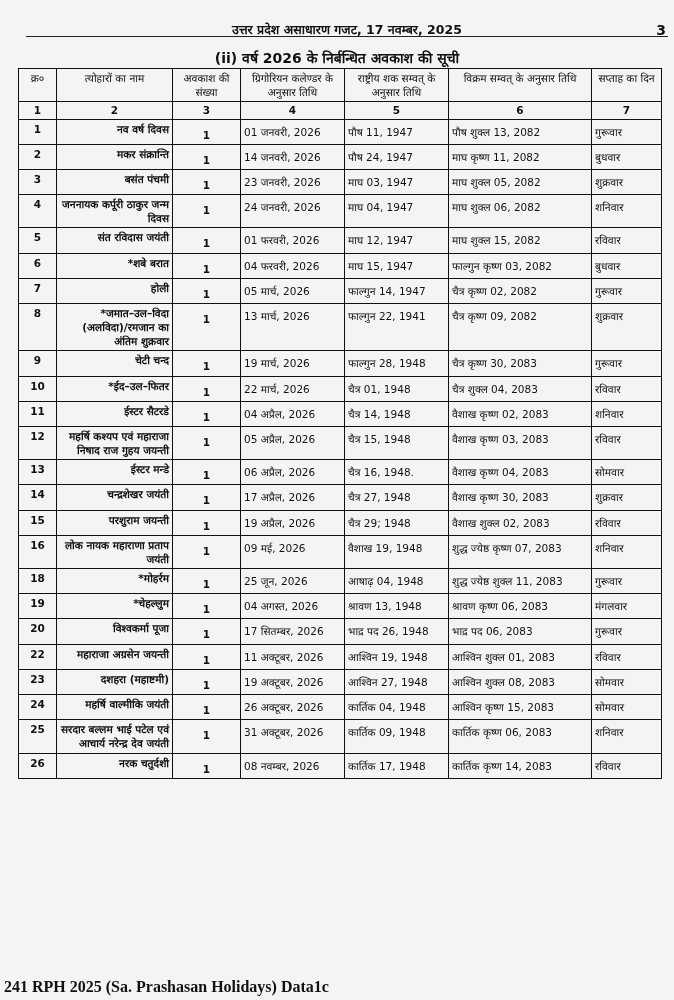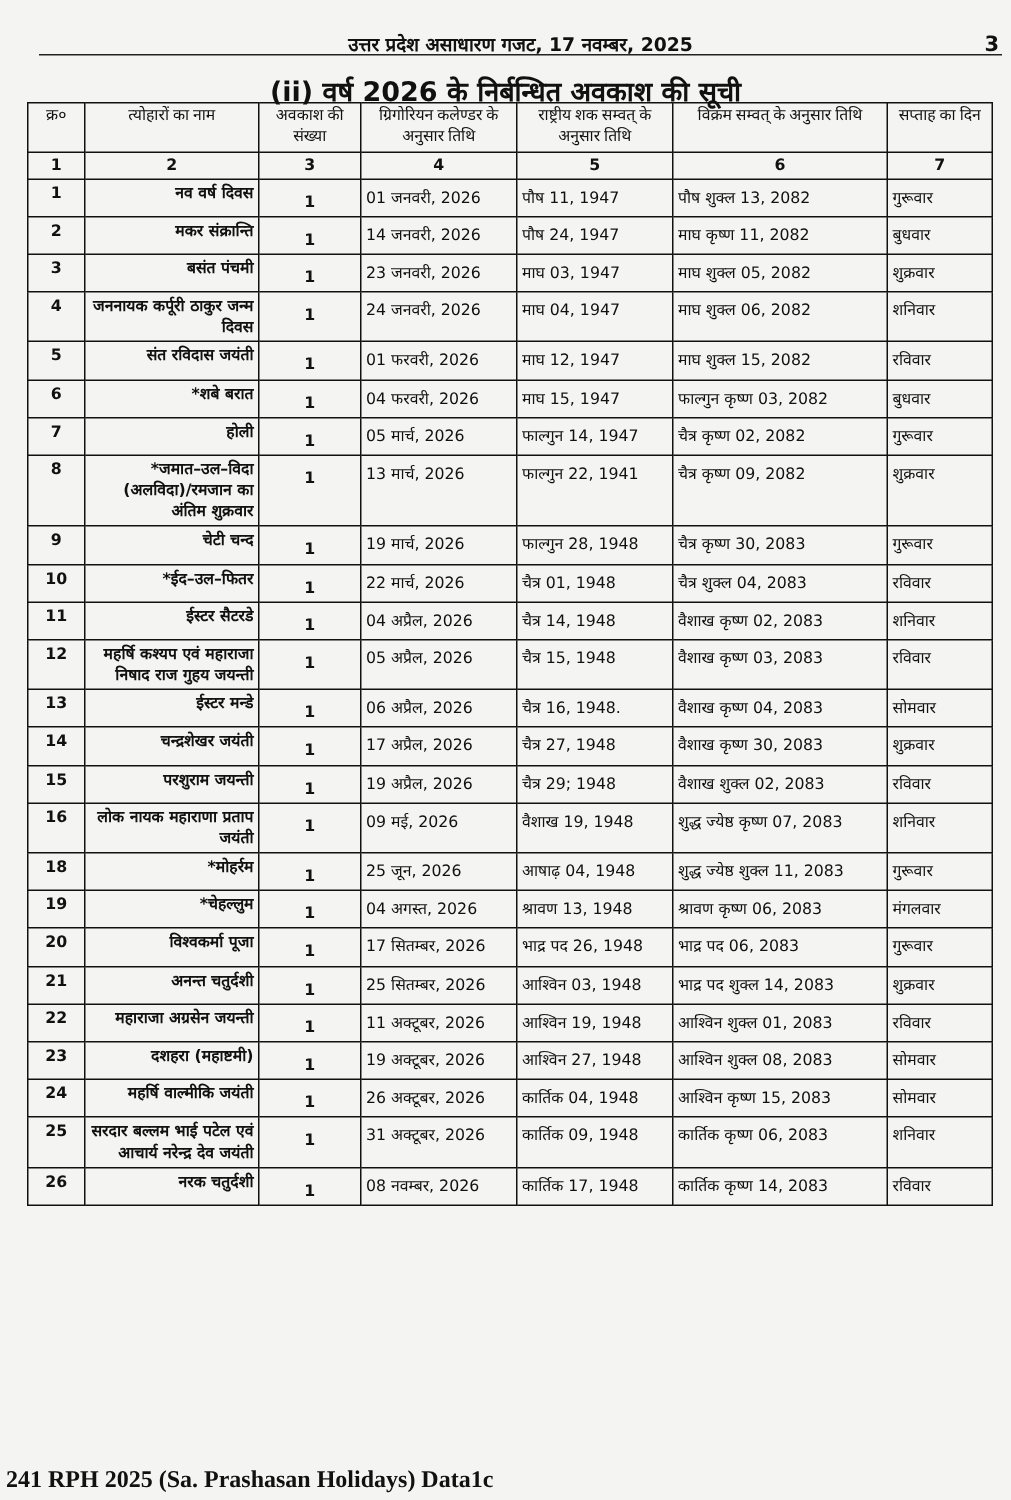--- a/index.html
+++ b/index.html
@@ -2,24 +2,24 @@
 <html><head>
 <meta charset="utf-8">
 <style>
   html, body { margin: 0; padding: 0; background: #f4f4f2; }
   body { width: 674px; height: 1000px; position: relative; overflow: hidden;
          font-family: "DejaVu Sans", "Liberation Sans", sans-serif; color: #111; }
   .header { position: absolute; left: 26px; top: 8px; width: 642px; height: 26px; }
   .header-title { position: absolute; left: 0; right: 0; top: 13px; text-align: center; font-size: 12.5px; font-weight: bold; }
   .header-rule { position: absolute; left: 0; right: 0; top: 28px; border-top: 1.5px solid #222; }
   .page-number { position: absolute; right: 2px; top: 14px; font-size: 14px; font-weight: bold; }
-  .doc-title { position: absolute; left: 0; width: 674px; top: 48px; text-align: center; font-size: 18px; font-weight: bold; }
+  .doc-title { position: absolute; left: 0; width: 674px; top: 48px; text-align: center; font-size: 14px; font-weight: bold; }
   table { position: absolute; left: 18px; top: 68px; width: 643px; border-collapse: collapse; table-layout: fixed; font-size: 10.5px; }
   td, th { border: 1.4px solid #111; vertical-align: top; padding: 2px 3px; line-height: 1.35; }
-  th { font-weight: normal; text-align: center; font-size: 10.5px; vertical-align: top; font-family: Liberation Serif, serif; }
+  th { font-weight: normal; text-align: center; font-size: 10.5px; vertical-align: top; }
   .colnum td { text-align: center; font-weight: bold; padding: 1px 2px; }
   td.c-sno { text-align: center; font-weight: bold; }
   td.c-days { text-align: center; font-weight: bold; padding-top: 8px; }
   td.c-greg, td.c-shaka, td.c-vikram, td.c-week { padding-top: 5px; }
   td.c-name { font-weight: bold; text-align: right; }
   .footer { position: absolute; left: 4px; top: 978px; font-size: 16px; font-weight: bold; font-family: "Liberation Serif", serif; }
 </style>
 </head>
 <body>
 
@@ -227,29 +227,20 @@
       <tr>
         <td class="c-sno">20</td>
         <td class="c-name">विश्वकर्मा पूजा</td>
         <td class="c-days">1</td>
         <td class="c-greg">17 सितम्बर, 2026</td>
         <td class="c-shaka">भाद्र पद 26, 1948</td>
         <td class="c-vikram">भाद्र पद 06, 2083</td>
         <td class="c-week">गुरूवार</td>
       </tr>
       <tr>
-        <td class="c-sno">21</td>
-        <td class="c-name">अनन्त चतुर्दशी</td>
-        <td class="c-days">1</td>
-        <td class="c-greg">25 सितम्बर, 2026</td>
-        <td class="c-shaka">आश्विन 03, 1948</td>
-        <td class="c-vikram">भाद्र पद शुक्ल 14, 2083</td>
-        <td class="c-week">शुक्रवार</td>
-      </tr>
-      <tr>
         <td class="c-sno">22</td>
         <td class="c-name">महाराजा अग्रसेन जयन्ती</td>
         <td class="c-days">1</td>
         <td class="c-greg">11 अक्टूबर, 2026</td>
         <td class="c-shaka">आश्विन 19, 1948</td>
         <td class="c-vikram">आश्विन शुक्ल 01, 2083</td>
         <td class="c-week">रविवार</td>
       </tr>
       <tr>
         <td class="c-sno">23</td>

